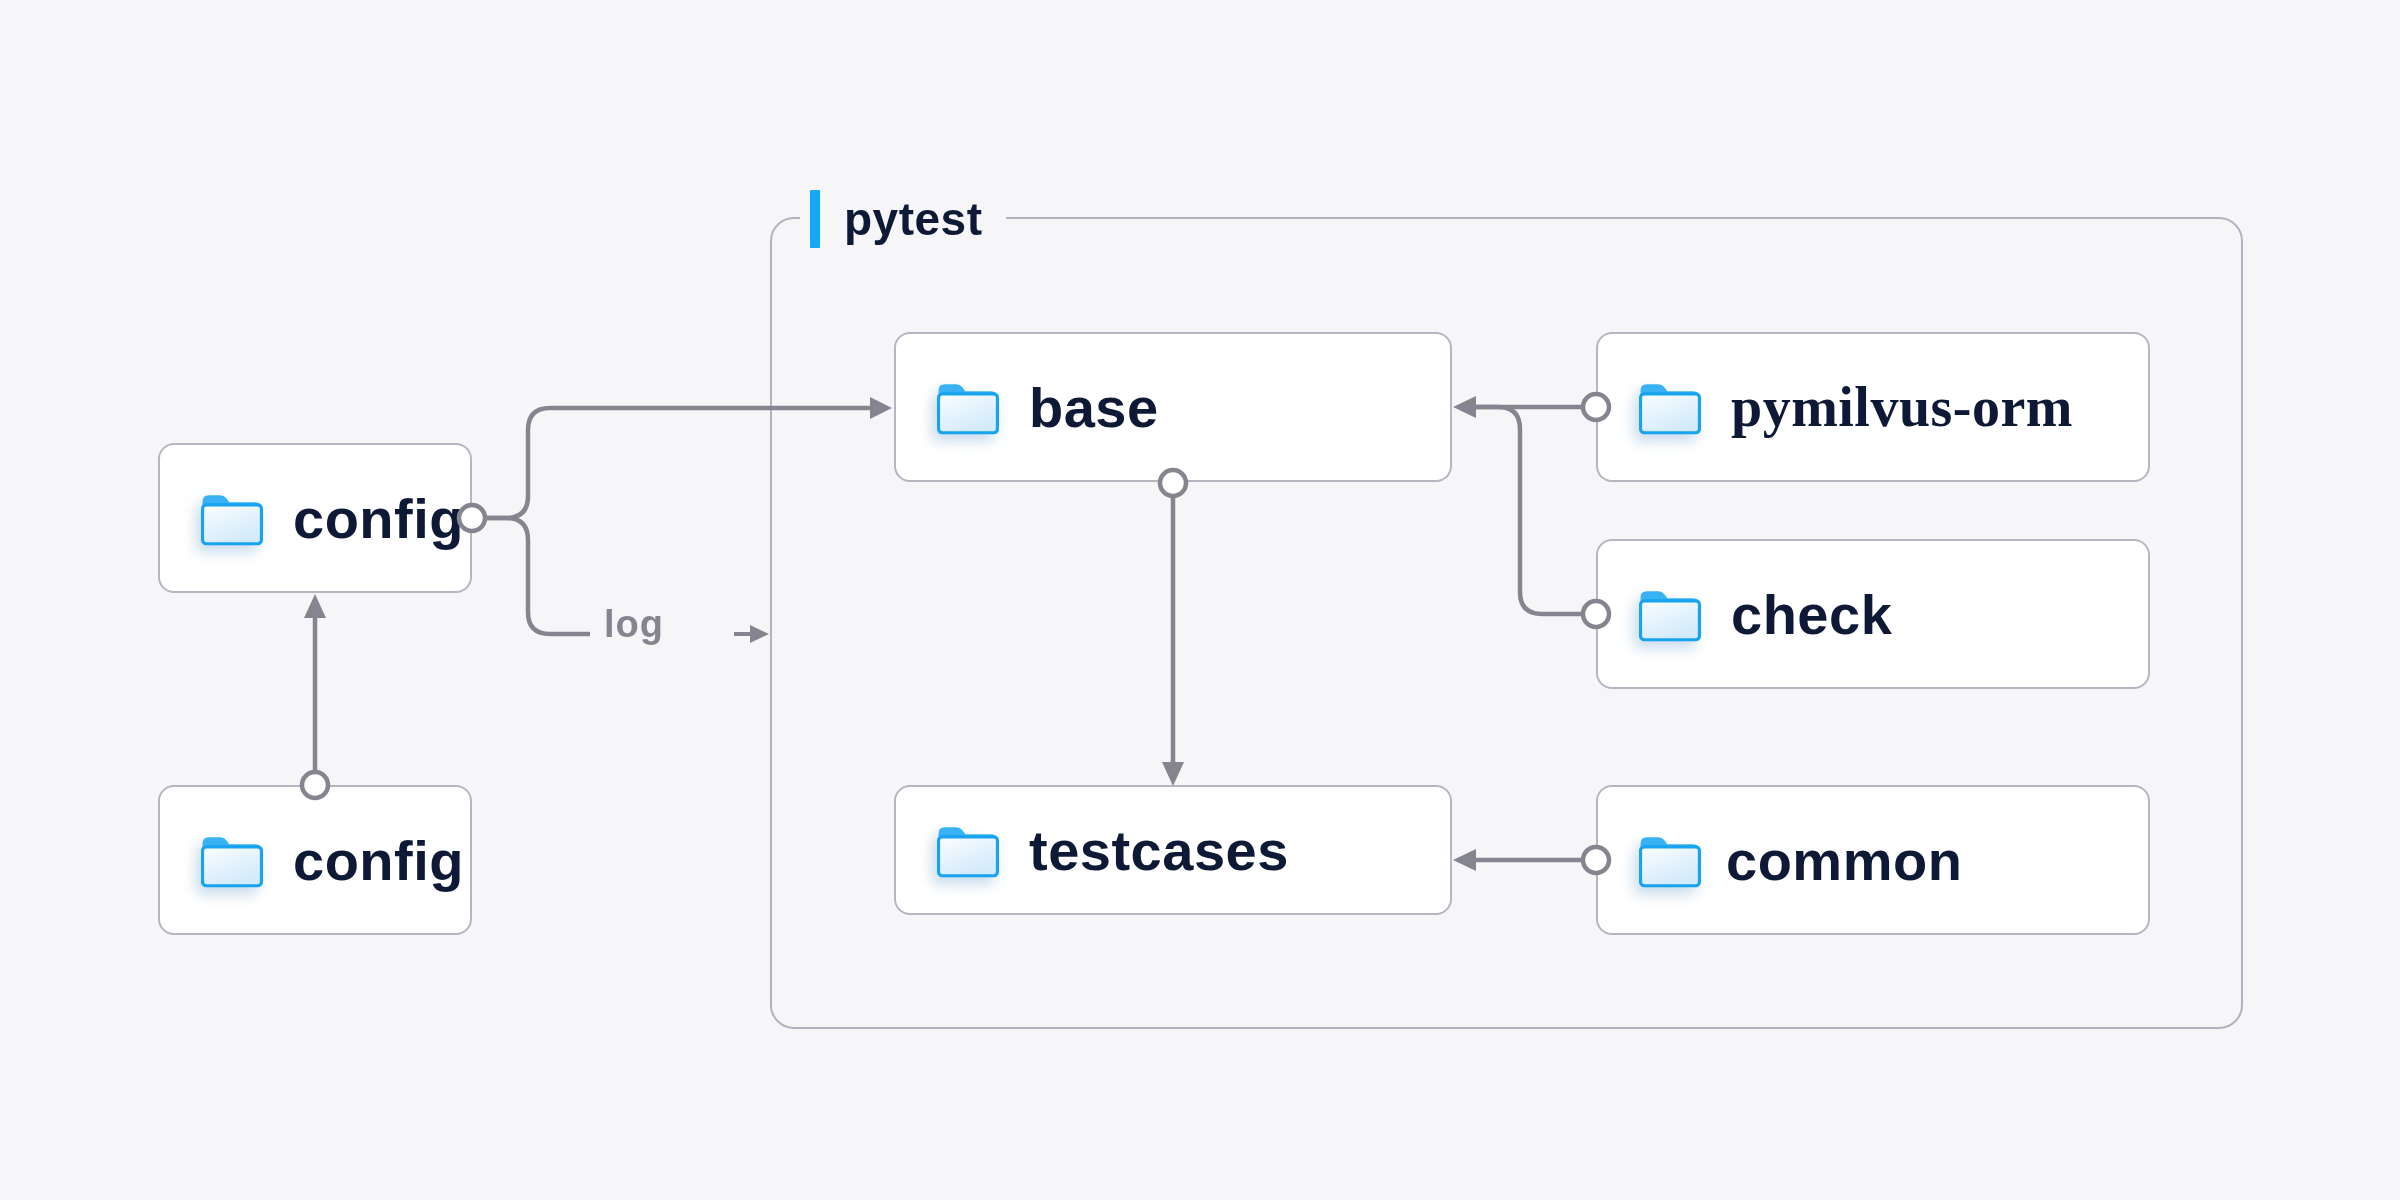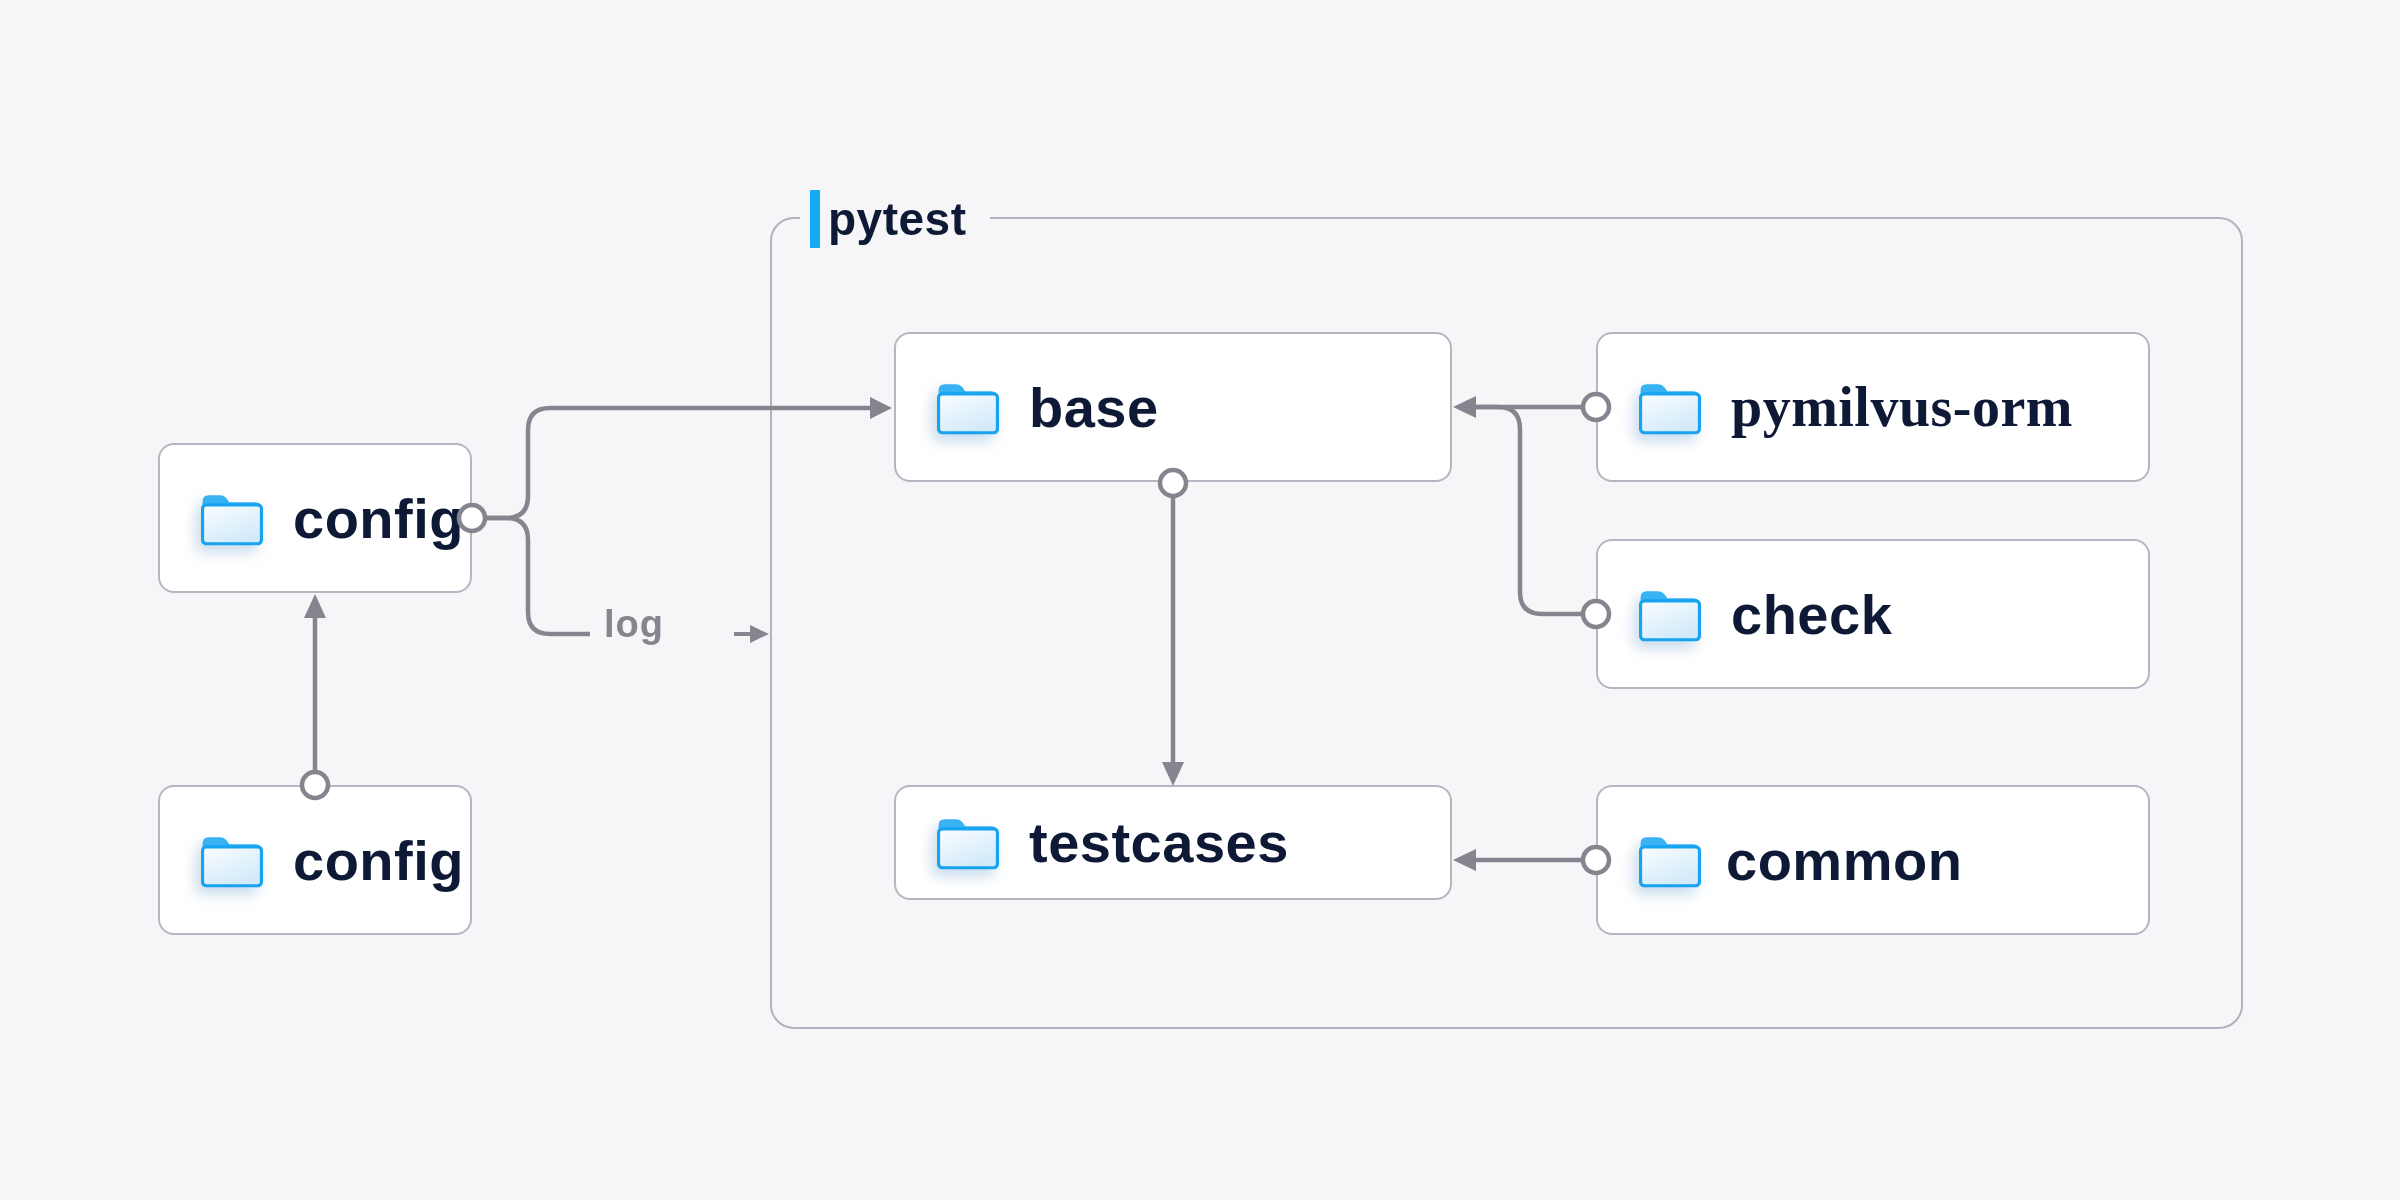--- a/index.html
+++ b/index.html
@@ -12,21 +12,21 @@
   .canvas{position:relative;width:2400px;height:1200px;background:#f6f6f8;}
 
   
   .group{
     position:absolute;left:770px;top:217px;width:1473px;height:812px;
     border:2.5px solid #b2b2c0;border-radius:24px;
     box-sizing:border-box;background:transparent;
   }
   .group-label{
     position:absolute;left:28px;top:-31px;height:62px;
-    display:flex;align-items:center;gap:8px;
+    display:flex;align-items:center;gap:24px;
     padding:0 24px 0 10px;background:#f6f6f8;
   }
   .group-label .bar{width:10px;height:58px;background:#14a9f5;border-radius:1px;flex:none;}
   .group-label .gtext{
     font-size:46px;font-weight:700;color:#0e1a35;letter-spacing:0.5px;white-space:nowrap;
   }
 
   
   .node{
     position:absolute;box-sizing:border-box;
@@ -104,21 +104,21 @@
     <span class="nlabel">pymilvus-orm</span>
   </div>
 
   <div class="node" style="left:1596px;top:539px;width:554px;height:150px;">
     <svg class="ficon" width="68" height="61" viewBox="0 0 64 58">
         <use href="#folder-shape"></use>
       </svg>
     <span class="nlabel">check</span>
   </div>
 
-  <div class="node" style="left:894px;top:785px;width:558px;height:115px;">
+  <div class="node" style="left:894px;top:785px;width:558px;height:130px;">
     <svg class="ficon" width="68" height="61" viewBox="0 0 64 58">
         <use href="#folder-shape"></use>
       </svg>
     <span class="nlabel">testcases</span>
   </div>
 
   <div class="node" style="left:1596px;top:785px;width:554px;height:150px;gap:22px;">
     <svg class="ficon" width="68" height="61" viewBox="0 0 64 58">
         <use href="#folder-shape"></use>
       </svg>

